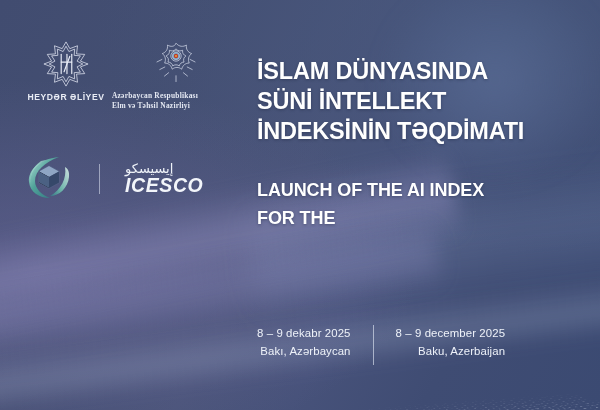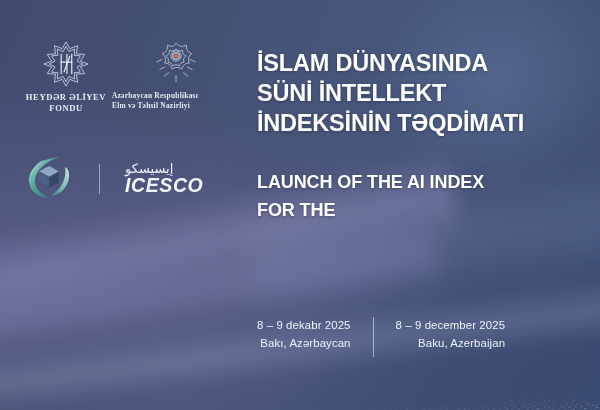--- a/index.html
+++ b/index.html
@@ -74,21 +74,21 @@
   
   .logos{ position:absolute; left:0; top:0; width:248px; height:410px; }
 
   .logo-haf{ position:absolute; left:14px; top:40px; width:104px; text-align:center; }
   .logo-mon{ position:absolute; left:112px; top:40px; width:128px; }
 
   .emblem{ display:block; margin:0 auto; }
 
   .haf-caption{
     margin-top:4px;
-    font-family:Liberation Serif, serif;
+    font-family:Liberation Sans, sans-serif;
     font-weight:700;
     color:#e9ecf5;
     font-size:8.6px;
     letter-spacing:.55px;
     line-height:11px;
   }
   .mon-caption{
     margin-top:3px;
     font-family:"Liberation Serif", serif;
     font-weight:700;
@@ -107,21 +107,21 @@
   }
   .icesco-en{
     font-size:19.5px; font-weight:700; color:#f2f5fa;
     letter-spacing:.6px; line-height:21px;font-style:italic;
   }
   .icesco-divider{
     width:1px; height:30px; background:rgba(226,232,244,.55); margin:0 2px;
   }
 
   
-  .content{ position:absolute; left:257px; top:0; width:343px; height:338px; }
+  .content{ position:absolute; left:257px; top:8px; width:343px; height:338px; }
 
   .title-az{
     position:absolute; top:48px; left:0;
     color:#ffffff;
     font-weight:700;
     font-size:23.5px;
     line-height:30px;
     letter-spacing:-.2px;
     text-shadow:0 1px 3px rgba(20,28,52,.38);
   }
@@ -174,21 +174,20 @@
             <path d="M40 30 L40 70"></path>
             <path d="M52 30 L52 70"></path>
             <path d="M62 30 L62 70"></path>
             <path d="M40 46 L62 46"></path>
             <path d="M46 66 L58 34"></path>
           </g>
         </svg>
       </span>
       <div class="haf-caption">
         <div>HEYDƏR ƏLİYEV</div>
-        <div>FONDU</div>
       </div>
     </div>
 
     <div class="logo-mon">
       <span>
         <svg class="emblem" width="52" height="48" viewBox="0 0 110 100">
           <g fill="none" stroke="#d9dfee" stroke-width="1.5">
             <path d="M55 6 C62 14 70 14 77 10 C76 19 80 25 88 28 C81 33 80 41 83 48
                      C75 48 69 53 67 61 C61 56 53 56 47 61 C45 53 39 48 31 48
                      C34 41 33 33 26 28 C34 25 38 19 37 10 C44 14 52 14 55 6 Z"></path>

